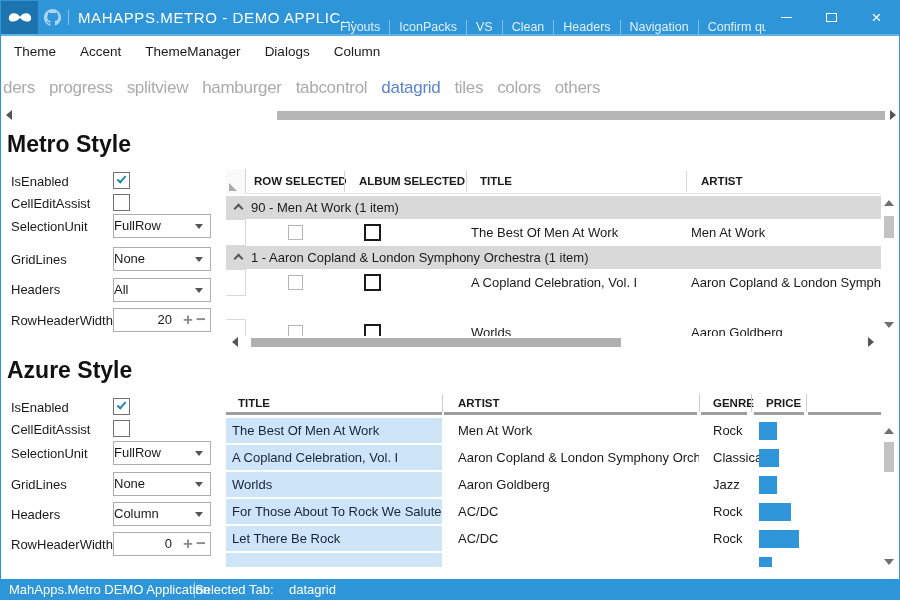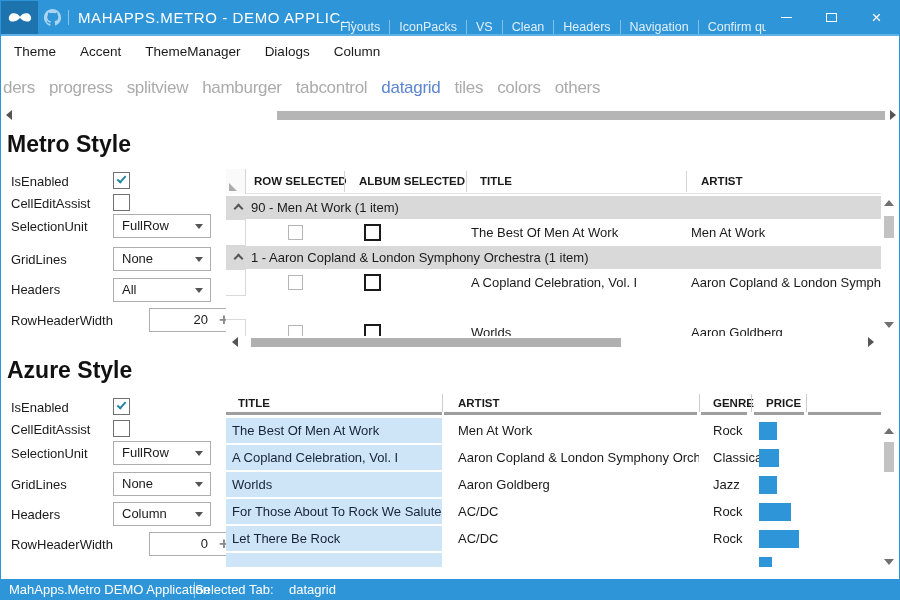--- a/index.html
+++ b/index.html
@@ -37,23 +37,23 @@
   .tri-left  { border-top:5px solid transparent; border-bottom:5px solid transparent; border-right:6px solid #555; }
   .tri-right { border-top:5px solid transparent; border-bottom:5px solid transparent; border-left:6px solid #555; }
   .tri-up    { border-left:5px solid transparent; border-right:5px solid transparent; border-bottom:6px solid #707070; }
   .tri-down  { border-left:5px solid transparent; border-right:5px solid transparent; border-top:6px solid #707070; }
 
   
   .section-title { position:absolute; left:6px; font-size:23px; color:#111; }
   .opt-label { position:absolute; left:10px; font-size:13px; color:#1a1a1a; white-space:nowrap; }
   .checkbox { position:absolute; left:112px; width:17px; height:17px; border:1px solid #707070; background:#fff; }
   .checkbox .tick { position:absolute; left:3px; top:3px; width:9px; height:5px; border-left:2px solid #2286A6; border-bottom:2px solid #2286A6; transform:rotate(-48deg); }
-  .combo { position:absolute; left:112px; width:98px; height:24px; border:1px solid #ADADAD; background:#fff; font-size:13px; color:#1a1a1a; line-height:22px; padding-left:8px; }
+  .combo { position:absolute; left:112px; width:98px; height:24px; border:1px solid #ADADAD; background:#fff; font-size:13px; color:#1a1a1a; line-height:22px; }
   .combo .carrow { position:absolute; right:7px; top:9px; border-left:4px solid transparent; border-right:4px solid transparent; border-top:5px solid #555; width:0; height:0; }
-  .numeric { position:absolute; left:112px; width:98px; height:24px; border:1px solid #ADADAD; background:#fff;margin-left:36px; }
+  .numeric { position:absolute; left:112px; width:98px; height:24px; border:1px solid #ADADAD; background:#fff; }
   .numeric .val { position:absolute; right:38px; top:0; line-height:22px; font-size:13px; color:#1a1a1a; }
   .numeric .plus, .numeric .minus { position:absolute; top:0; line-height:21px; font-size:17px; font-weight:bold; color:#8A8A8A; }
   .numeric .plus { right:17px; } .numeric .minus { right:4px; }
 
   
   .metro-grid { position:absolute; left:225px; top:168px; width:655px; height:180px; background:#fff; overflow:hidden; }
   .mg-header { position:absolute; left:0; top:0; width:655px; height:25px; border-bottom:1px solid #E3E3E3; }
   .mg-corner { position:absolute; left:0; top:0; width:20px; height:25px; background:#FAFAFA; border-right:1px solid #D5D5D5; }
   .corner-tri { position:absolute; left:3px; bottom:3px; width:0; height:0; border-bottom:8px solid #ABABAB; border-right:8px solid transparent; }
   .mg-h { position:absolute; top:0; height:25px; line-height:25px; font-size:11.5px; font-weight:bold; color:#1a1a1a; white-space:nowrap; }

